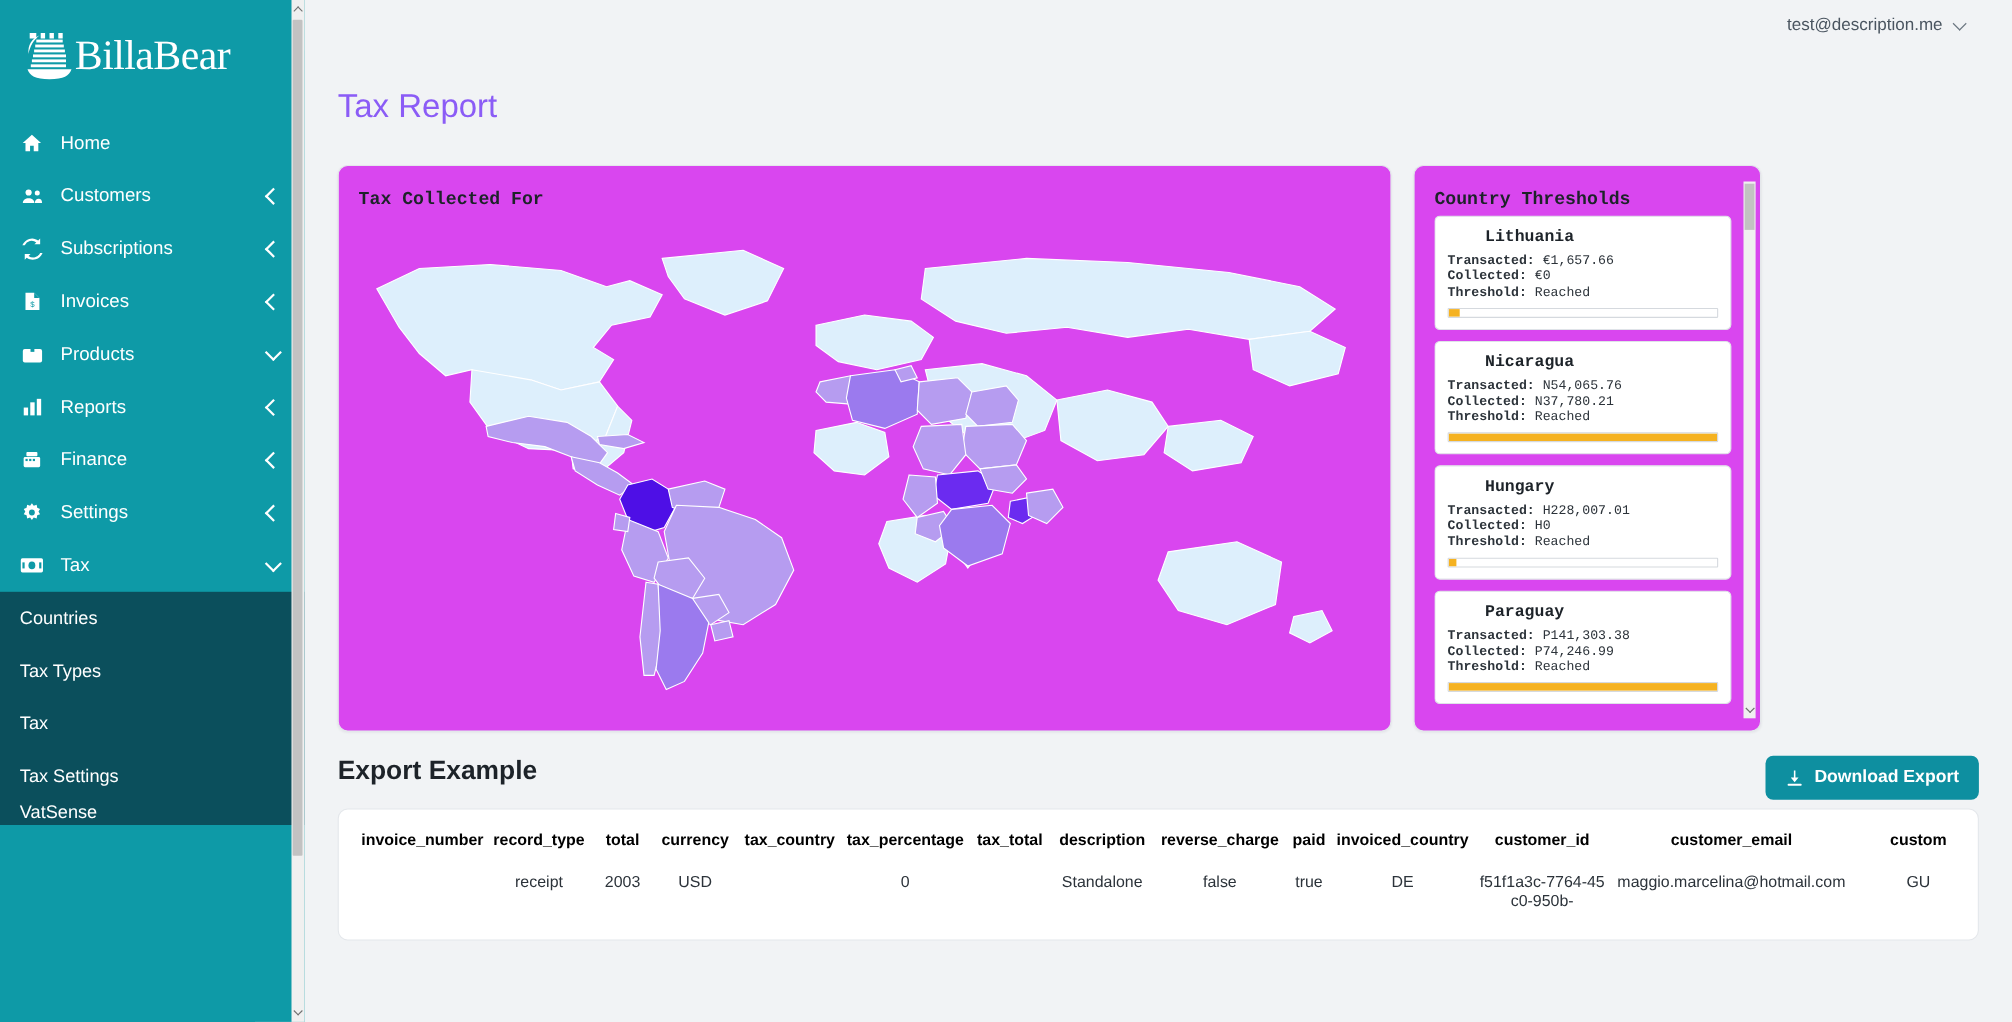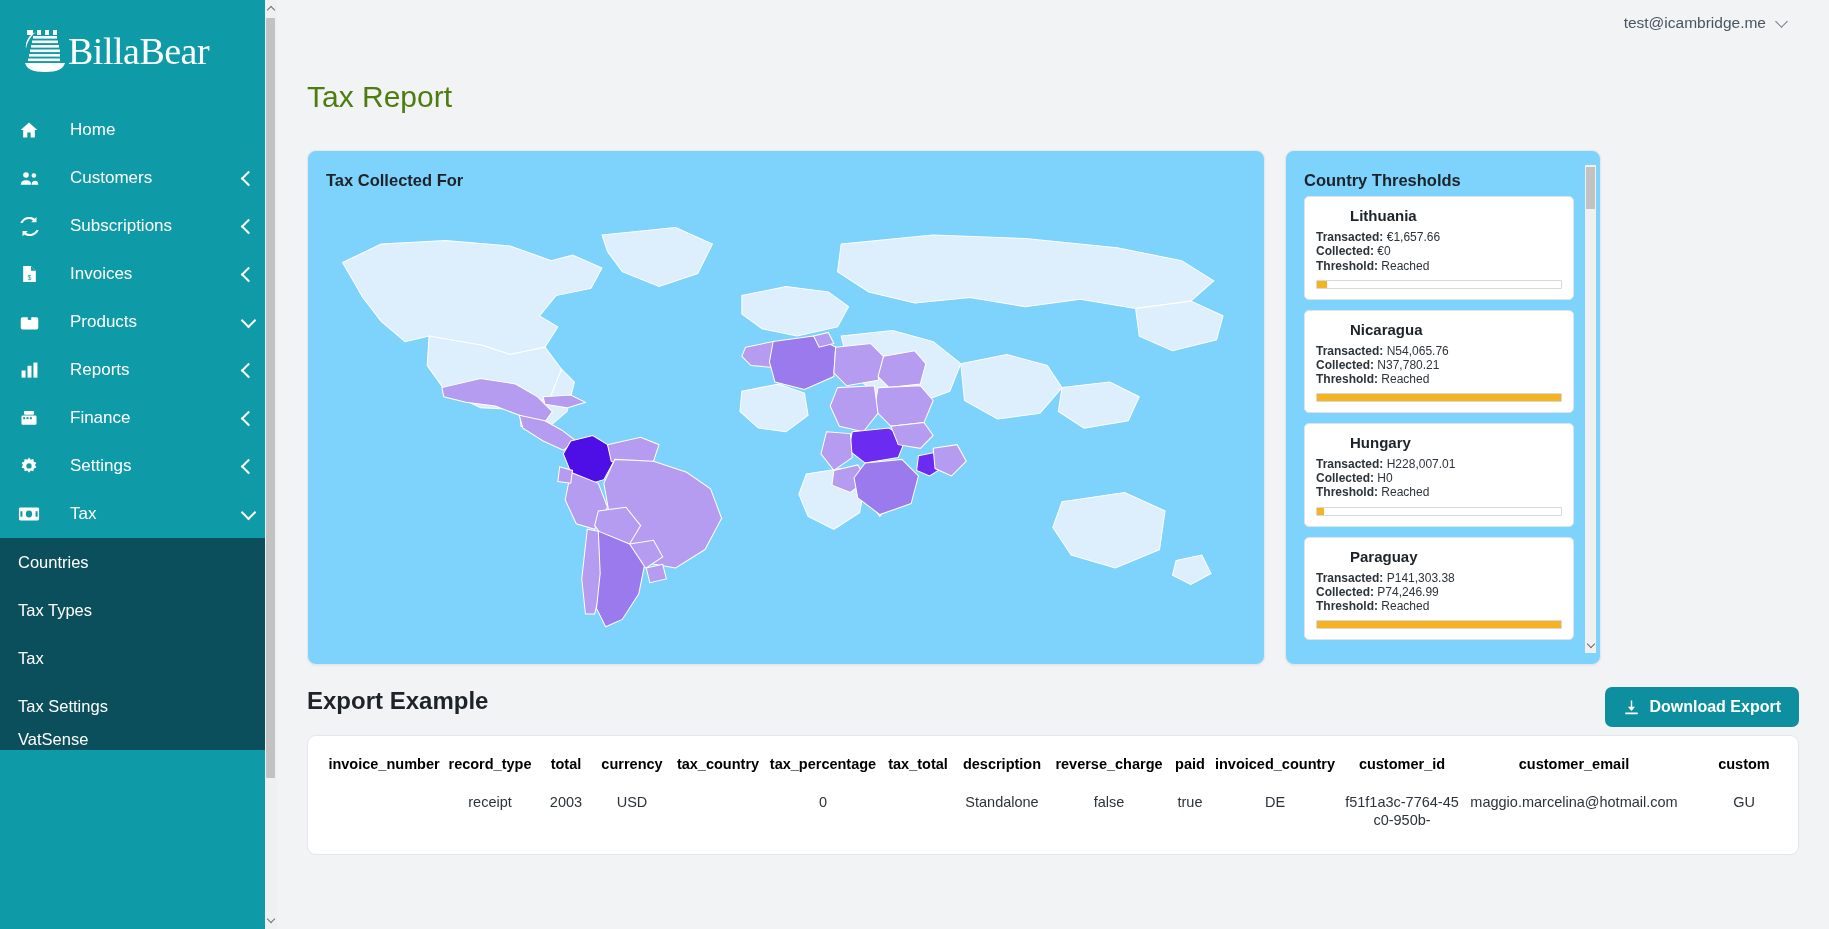--- a/index.html
+++ b/index.html
@@ -33,21 +33,21 @@
     font-size: 38px;
     line-height: 1;
     letter-spacing: -0.5px;
     color: #fff;
   }
   .nav { display: block; }
   .nav-item {
     display: flex; align-items: center;
     height: 48px;
     padding: 0 22px 0 18px;
-    gap: 30px;
+    gap: 15px;
     cursor: pointer;
     font-size: 17px;
     color: #ffffff;
     position: relative;
   }
   .nav-item .ico {
     width: 22px; height: 22px;
     display: inline-flex; align-items: center; justify-content: center;
     flex: 0 0 22px;
   }
@@ -134,37 +134,38 @@
     content: ""; position: absolute;
     width: 8px; height: 8px;
     border-right: 1.8px solid #6b7680;
     border-bottom: 1.8px solid #6b7680;
     transform: rotate(45deg);
     left: 1px; top: 0px;
   }
 
   .page-title {
     font-size: 30px;
-    color: #4d7c0f;
+    color: #8b5cf6;
     padding: 14px 0 16px 30px;
     font-weight: 400;
   }
 
   .content-row {
     display: flex;
     gap: 20px;
     padding: 0 30px 0 30px;
     align-items: flex-start;
   }
 
   .card {
-    background: #7dd3fc;
+    background: #d946ef;
     border: 1px solid #e4e7eb;
     border-radius: 9px;
     box-shadow: 0 1px 2px rgba(16,24,40,0.05);
+    font-family: Liberation Mono, monospace;
   }
   .map-card {
     flex: 0 0 958px;
     height: 515px;
     padding: 20px 18px 10px 18px;
     overflow: hidden;
     position: relative;
   }
   .card-title {
     font-size: 16.5px;
@@ -443,21 +444,21 @@
       <span class="sb-arrow up"></span>
       <span class="sb-thumb"></span>
       <span class="sb-arrow dn"></span>
     </div>
   </aside>
 
   <main class="main">
 
     <div class="topbar">
       <div class="user-menu">
-        <span>test@icambridge.me</span>
+        <span>test@description.me</span>
         <span class="caret"></span>
       </div>
     </div>
 
     <h1 class="page-title">Tax Report</h1>
 
     <div class="content-row">
 
       <section class="card map-card">
         <div class="card-title">Tax Collected For</div>

